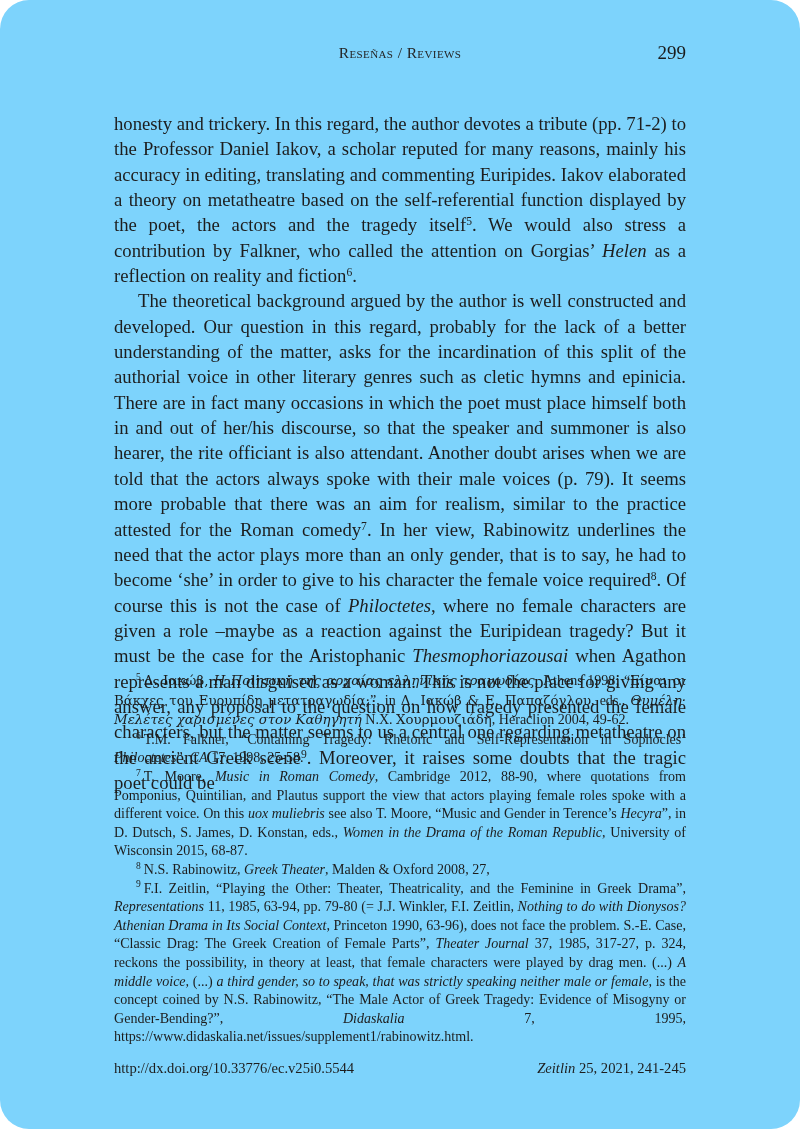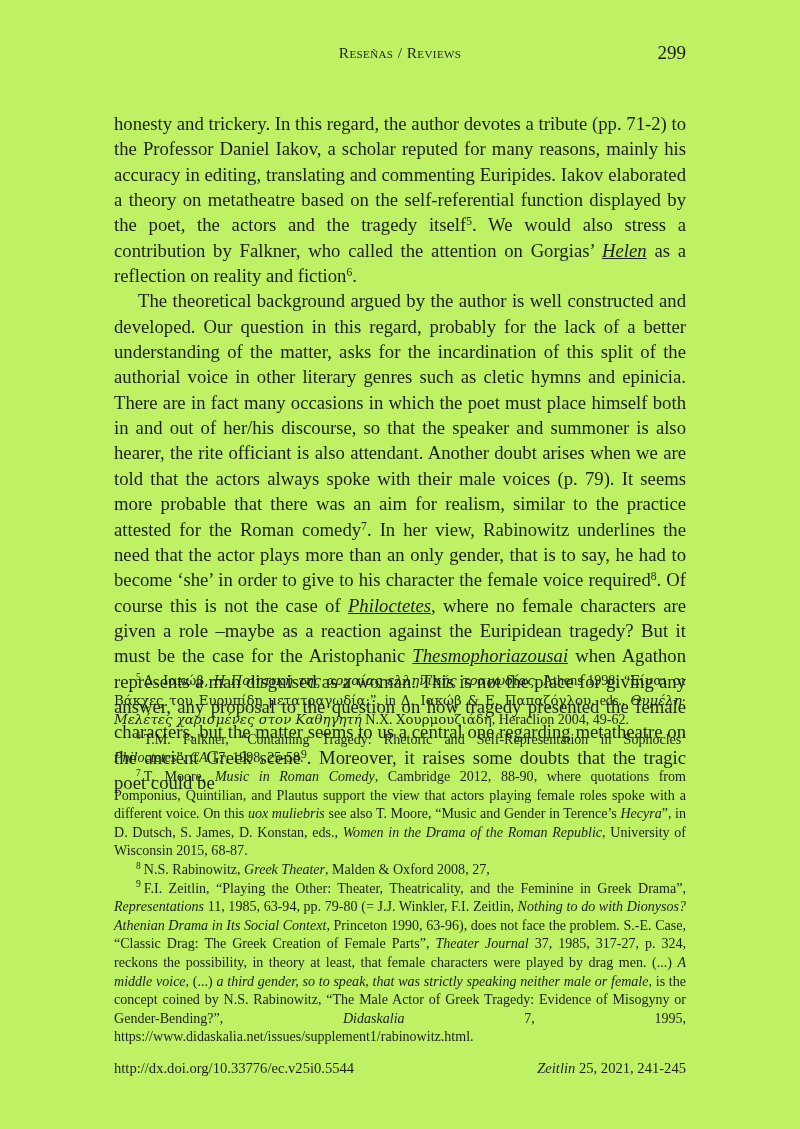--- a/index.html
+++ b/index.html
@@ -13,21 +13,22 @@
     font-family: "Liberation Serif", "DejaVu Serif", serif;
     color: #1b1b1b;
     position: relative;
     overflow: hidden;
   }
   .page {
     position: absolute;
     left: 0; top: 0;
     width: 800px;
     height: 1129px;
-    background: #bef264;
+    background: #7dd3fc;
+    border-radius: 29px;
   }
   
   .running-head {
     position: absolute;
     left: 114px;
     top: 44px;
     width: 572px;
     height: 22px;
   }
   .running-head .title {
@@ -61,21 +62,21 @@
     font-size: 18.7px;
     line-height: 25.35px;
     text-align: justify;
     text-justify: inter-word;
     hyphens: none;
     color: #1d1d1d;
   }
   .body-block p + p {
     text-indent: 24px;
   }
-  .body-block p .it { font-style: italic; text-decoration: underline; }
+  .body-block p .it { font-style: italic; }
   sup {
     font-size: 0.62em;
     line-height: 0;
     vertical-align: 0.52em;
   }
 
   
   .footnotes {
     position: absolute;
     left: 114px;

